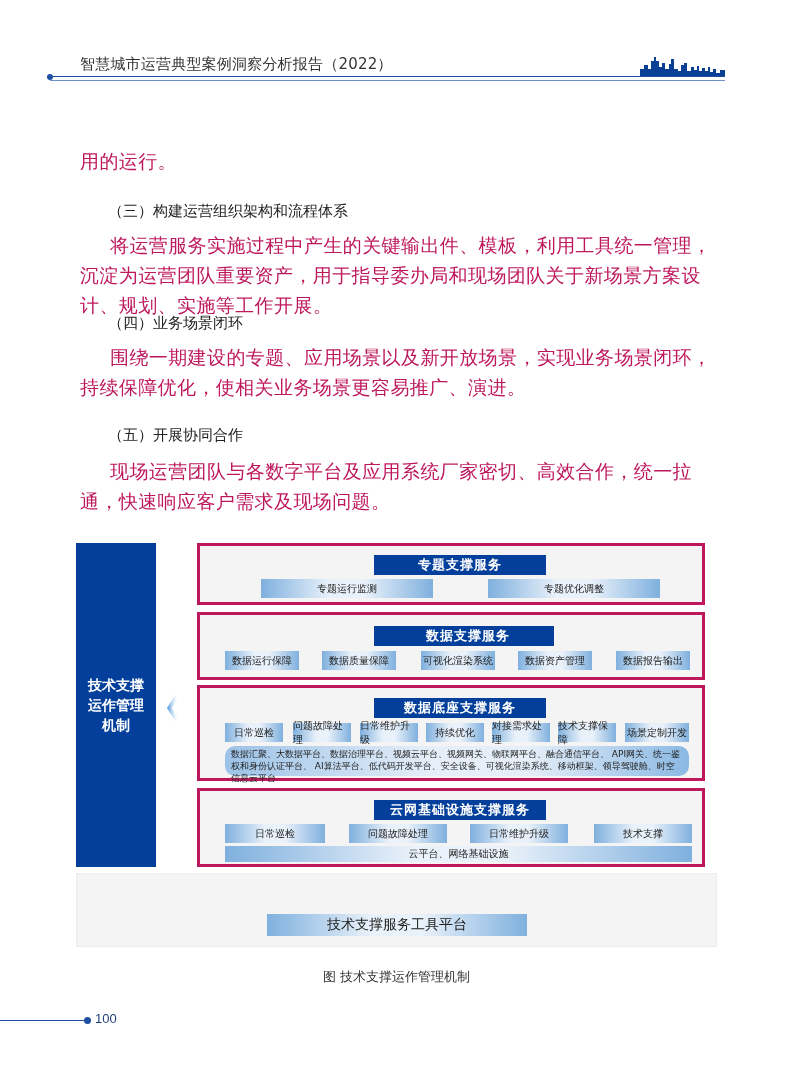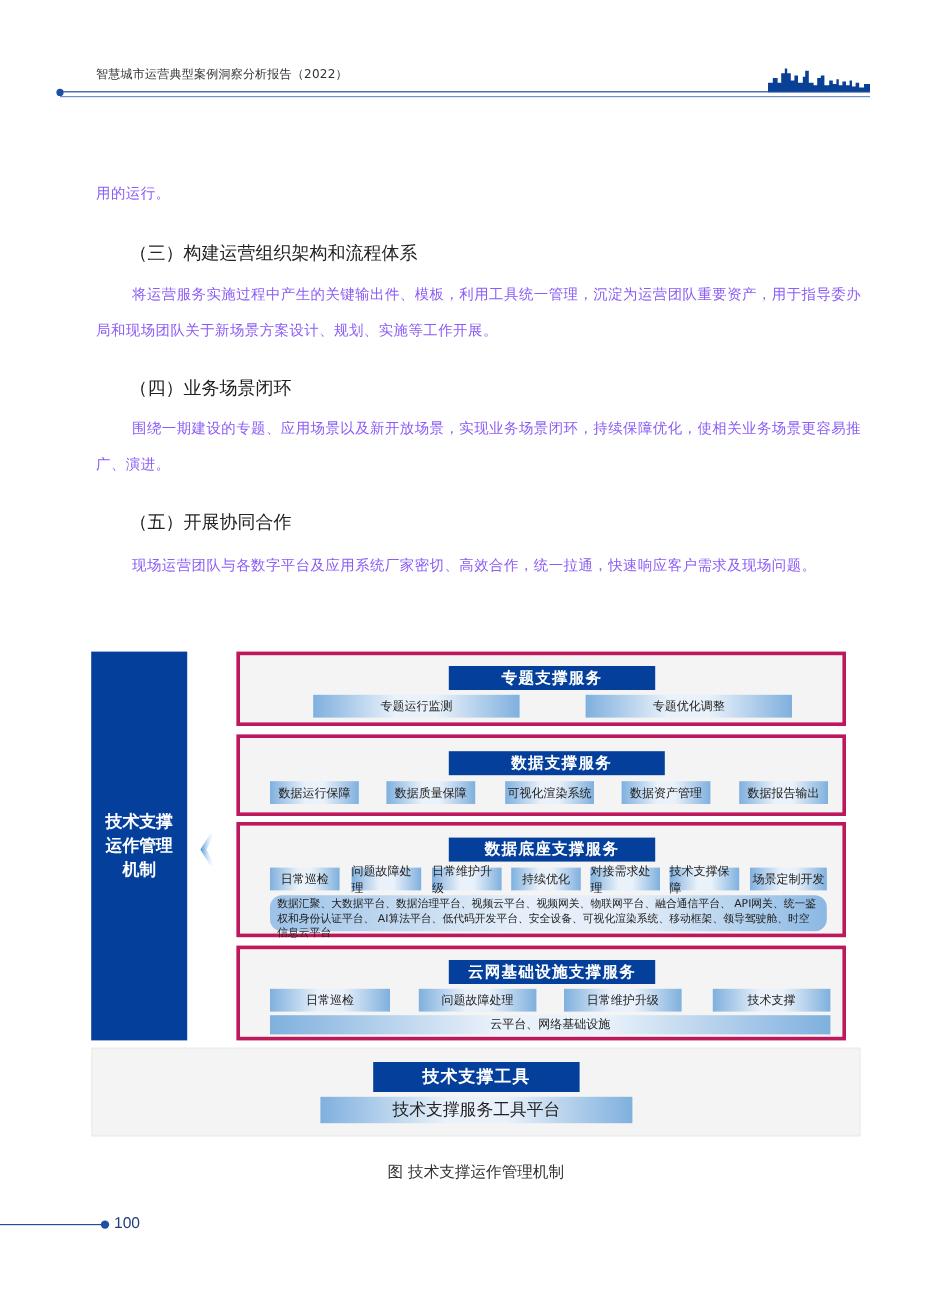--- a/index.html
+++ b/index.html
@@ -1,22 +1,22 @@
 <!DOCTYPE html>
 <html><head>
 <meta charset="utf-8">
 <style>
   html,body{margin:0;padding:0;background:#fff;}
   body{width:793px;height:1077px;position:relative;overflow:hidden;font-family:"DejaVu Sans","Liberation Sans",sans-serif;color:#222;}
-  .header-title{position:absolute;left:80px;top:55px;font-size:10px;color:#333;letter-spacing:0.2px;}
+  .header-title{position:absolute;left:80px;top:55px;font-size:15px;color:#333;letter-spacing:0.2px;}
   .header-rule{position:absolute;left:50px;top:76px;width:675px;height:1px;background:#1f4fa3;}
   .header-rule2{position:absolute;left:50px;top:80px;width:675px;height:1px;background:#6f8fc8;}
   .header-dot{position:absolute;left:47px;top:74px;width:6px;height:6px;border-radius:50%;background:#1f4fa3;}
   .skyline{position:absolute;left:640px;top:55px;width:85px;height:22px;}
-  .p{position:absolute;left:80px;width:640px;font-size:12px;line-height:30px;color:#8b5cf6;letter-spacing:0.4px;}
+  .p{position:absolute;left:80px;width:640px;font-size:19px;line-height:30px;color:#be185d;letter-spacing:0.4px;}
   .h{position:absolute;left:108px;font-size:15px;color:#222;}
   .indent{text-indent:30px;}
   .sidebar{position:absolute;left:76px;top:543px;width:80px;height:324px;background:#04409b;color:#fff;display:flex;align-items:center;justify-content:center;text-align:center;font-size:14px;font-weight:bold;line-height:20px;}
   .chev{position:absolute;left:163px;top:693px;width:20px;height:30px;}
   .panel{position:absolute;left:197px;width:508px;background:#f4f4f4;border:3px solid #be185d;box-sizing:border-box;}
   .ptitle{position:absolute;height:20px;background:#04409b;color:#fff;font-size:13px;font-weight:bold;display:flex;align-items:center;justify-content:center;letter-spacing:1px;}
   .chip{position:absolute;height:19px;font-size:10px;color:#222;display:flex;align-items:center;justify-content:center;background:linear-gradient(90deg,#7fb0de 0%,#e9f1fa 40%,#e9f1fa 60%,#7fb0de 100%);}
   .wide{position:absolute;font-size:9px;color:#222;line-height:12px;padding:2px 6px;box-sizing:border-box;background:linear-gradient(90deg,#9cc2e7 0%,#e6eff9 45%,#e6eff9 65%,#8ab8e3 100%);border-radius:10px;}
   .bottom{position:absolute;left:76px;top:873px;width:641px;height:74px;background:#f4f4f4;border:1px solid #ececec;box-sizing:border-box;}
   .caption{position:absolute;left:0;width:793px;top:968px;text-align:center;font-size:13px;color:#333;}
@@ -93,21 +93,20 @@
   <div class="panel" style="top:788px;height:79px;">
     <div class="ptitle" style="left:174px;top:9px;width:172px;">云网基础设施支撑服务</div>
     <div class="chip" style="left:25px;top:33px;width:100px;">日常巡检</div>
     <div class="chip" style="left:149px;top:33px;width:98px;">问题故障处理</div>
     <div class="chip" style="left:270px;top:33px;width:98px;">日常维护升级</div>
     <div class="chip" style="left:394px;top:33px;width:98px;">技术支撑</div>
     <div class="chip" style="left:25px;top:55px;width:467px;height:16px;">云平台、网络基础设施</div>
   </div>
 
   <div class="bottom">
-    <div class="ptitle" style="left:234px;top:11px;width:172px;height:25px;font-size:14px;">技术支撑工具</div>
     <div class="chip" style="left:190px;top:40px;width:260px;height:22px;font-size:14px;">技术支撑服务工具平台</div>
   </div>
 
   <div class="caption">图 技术支撑运作管理机制</div>
 </div>
 
 <div class="footer-line"></div>
 <div class="footer-dot"></div>
 <div class="page-num">100</div>
 

